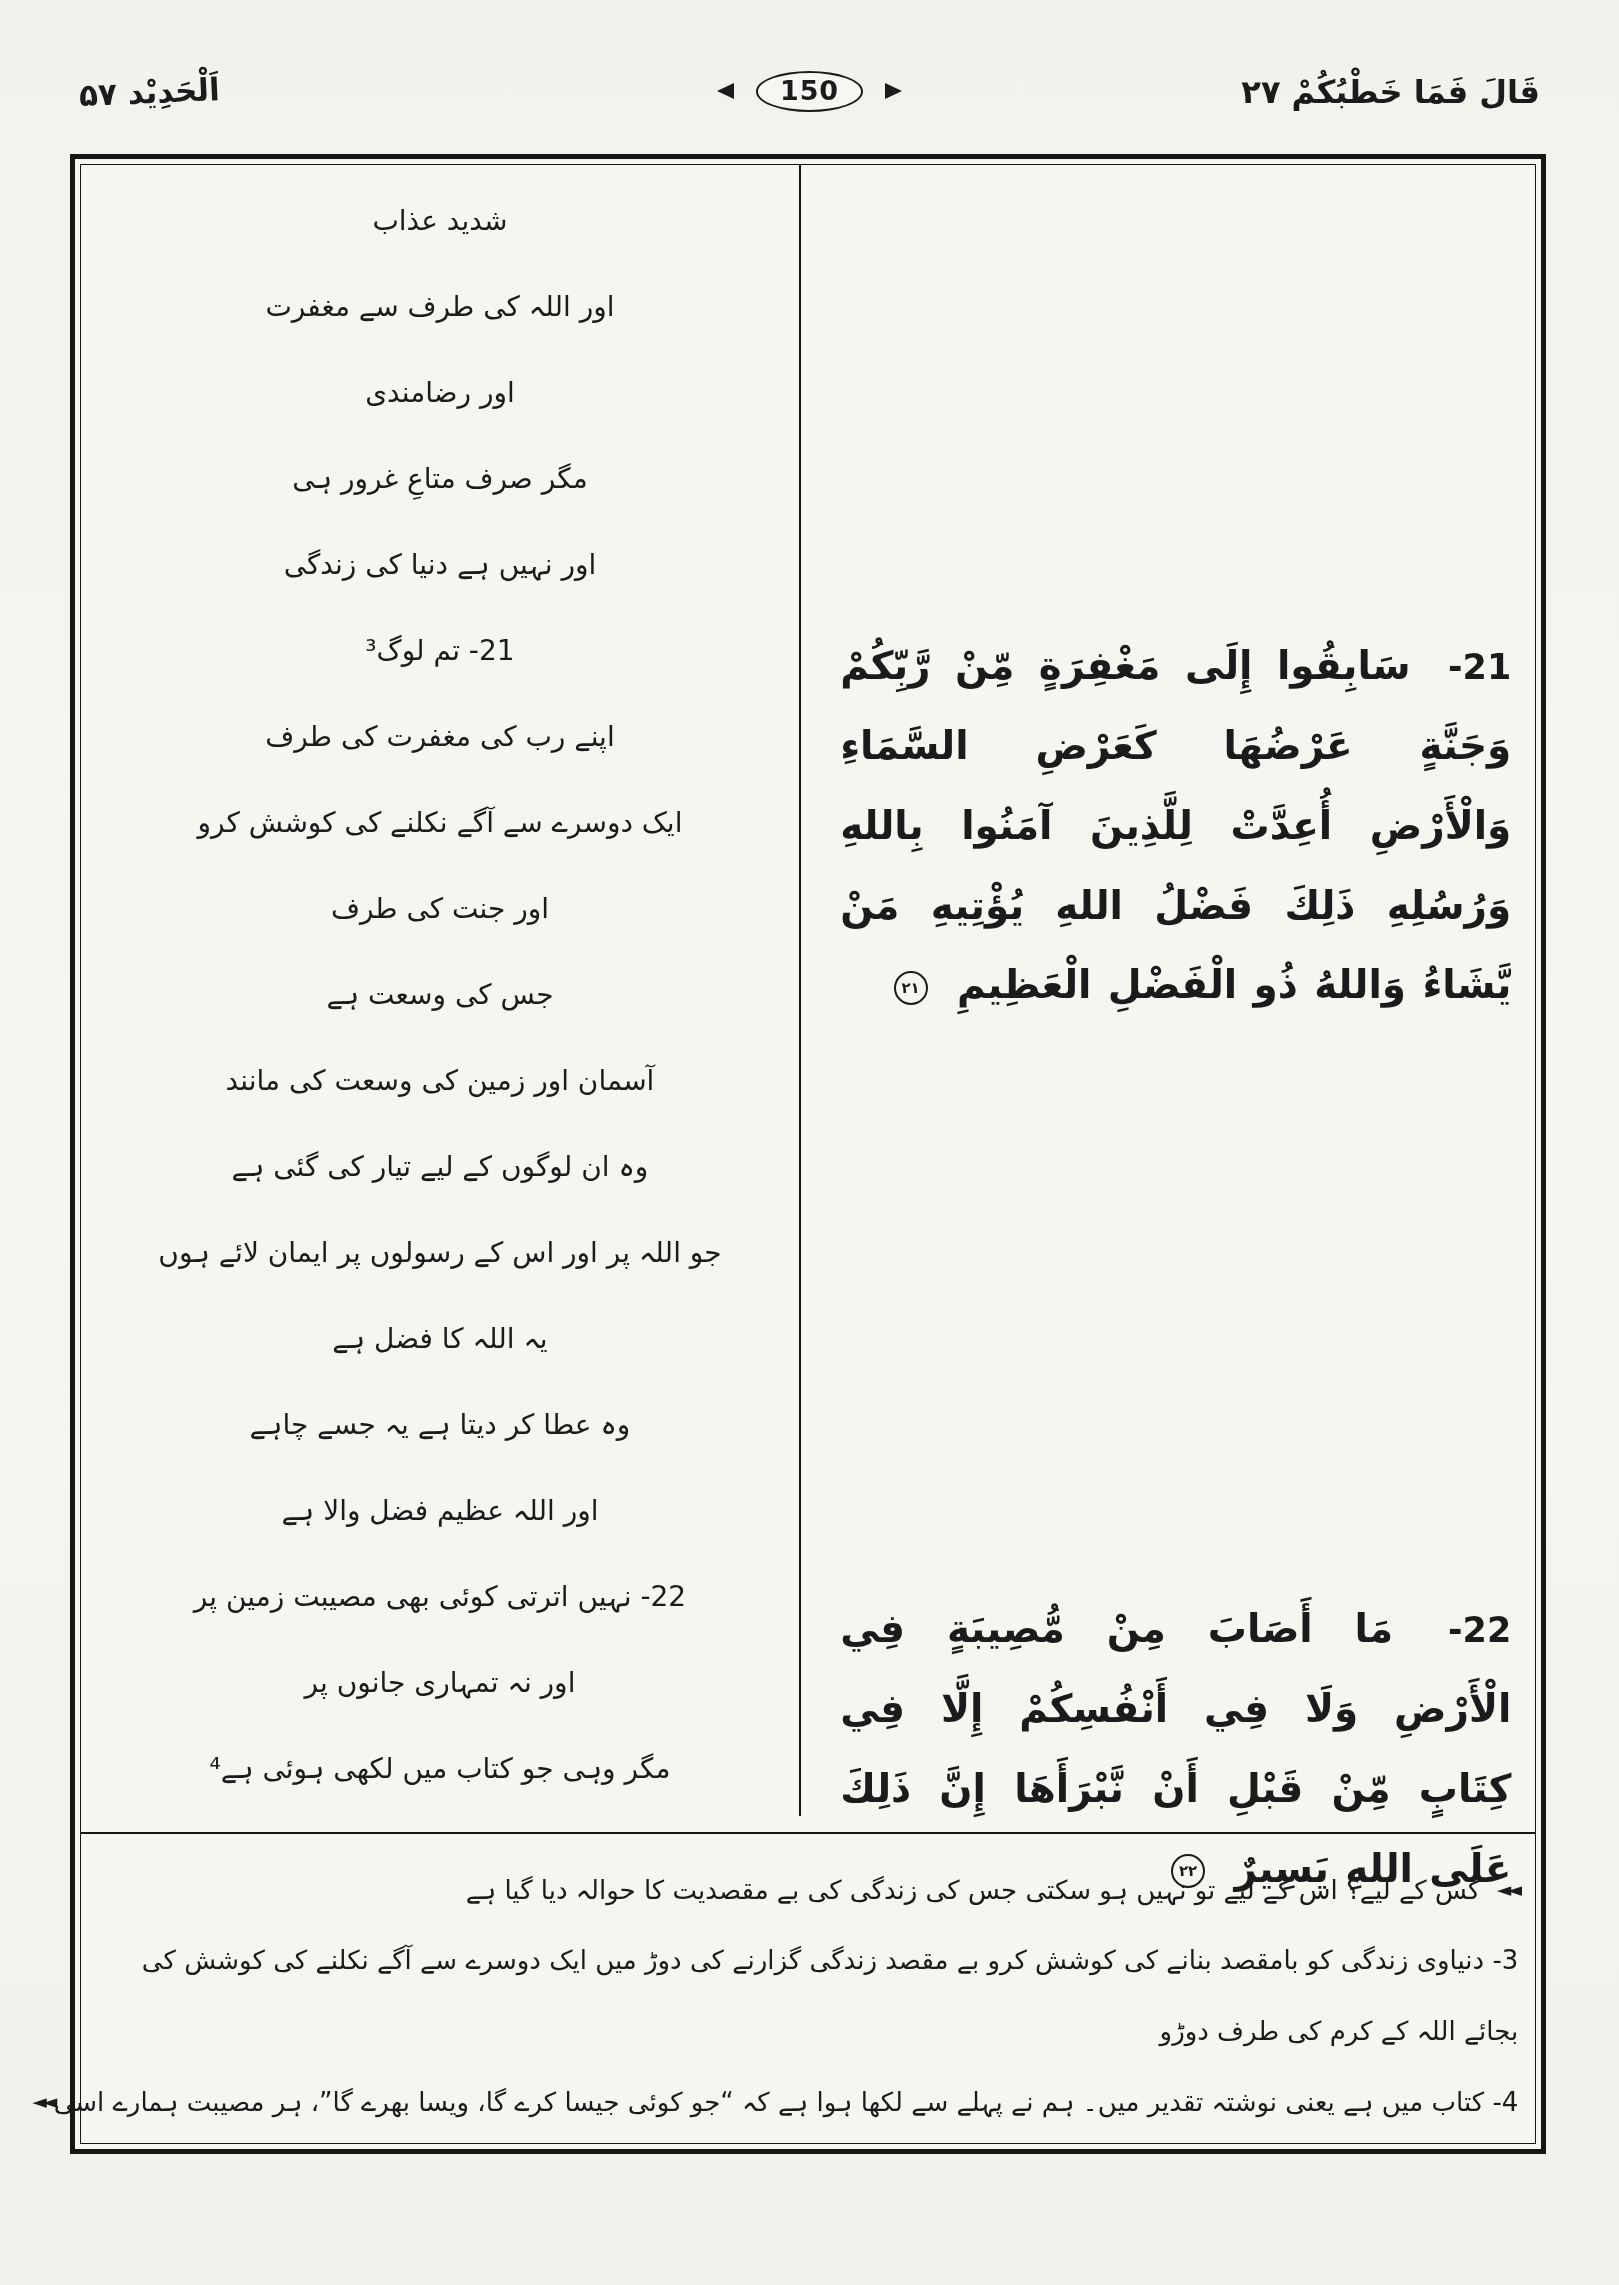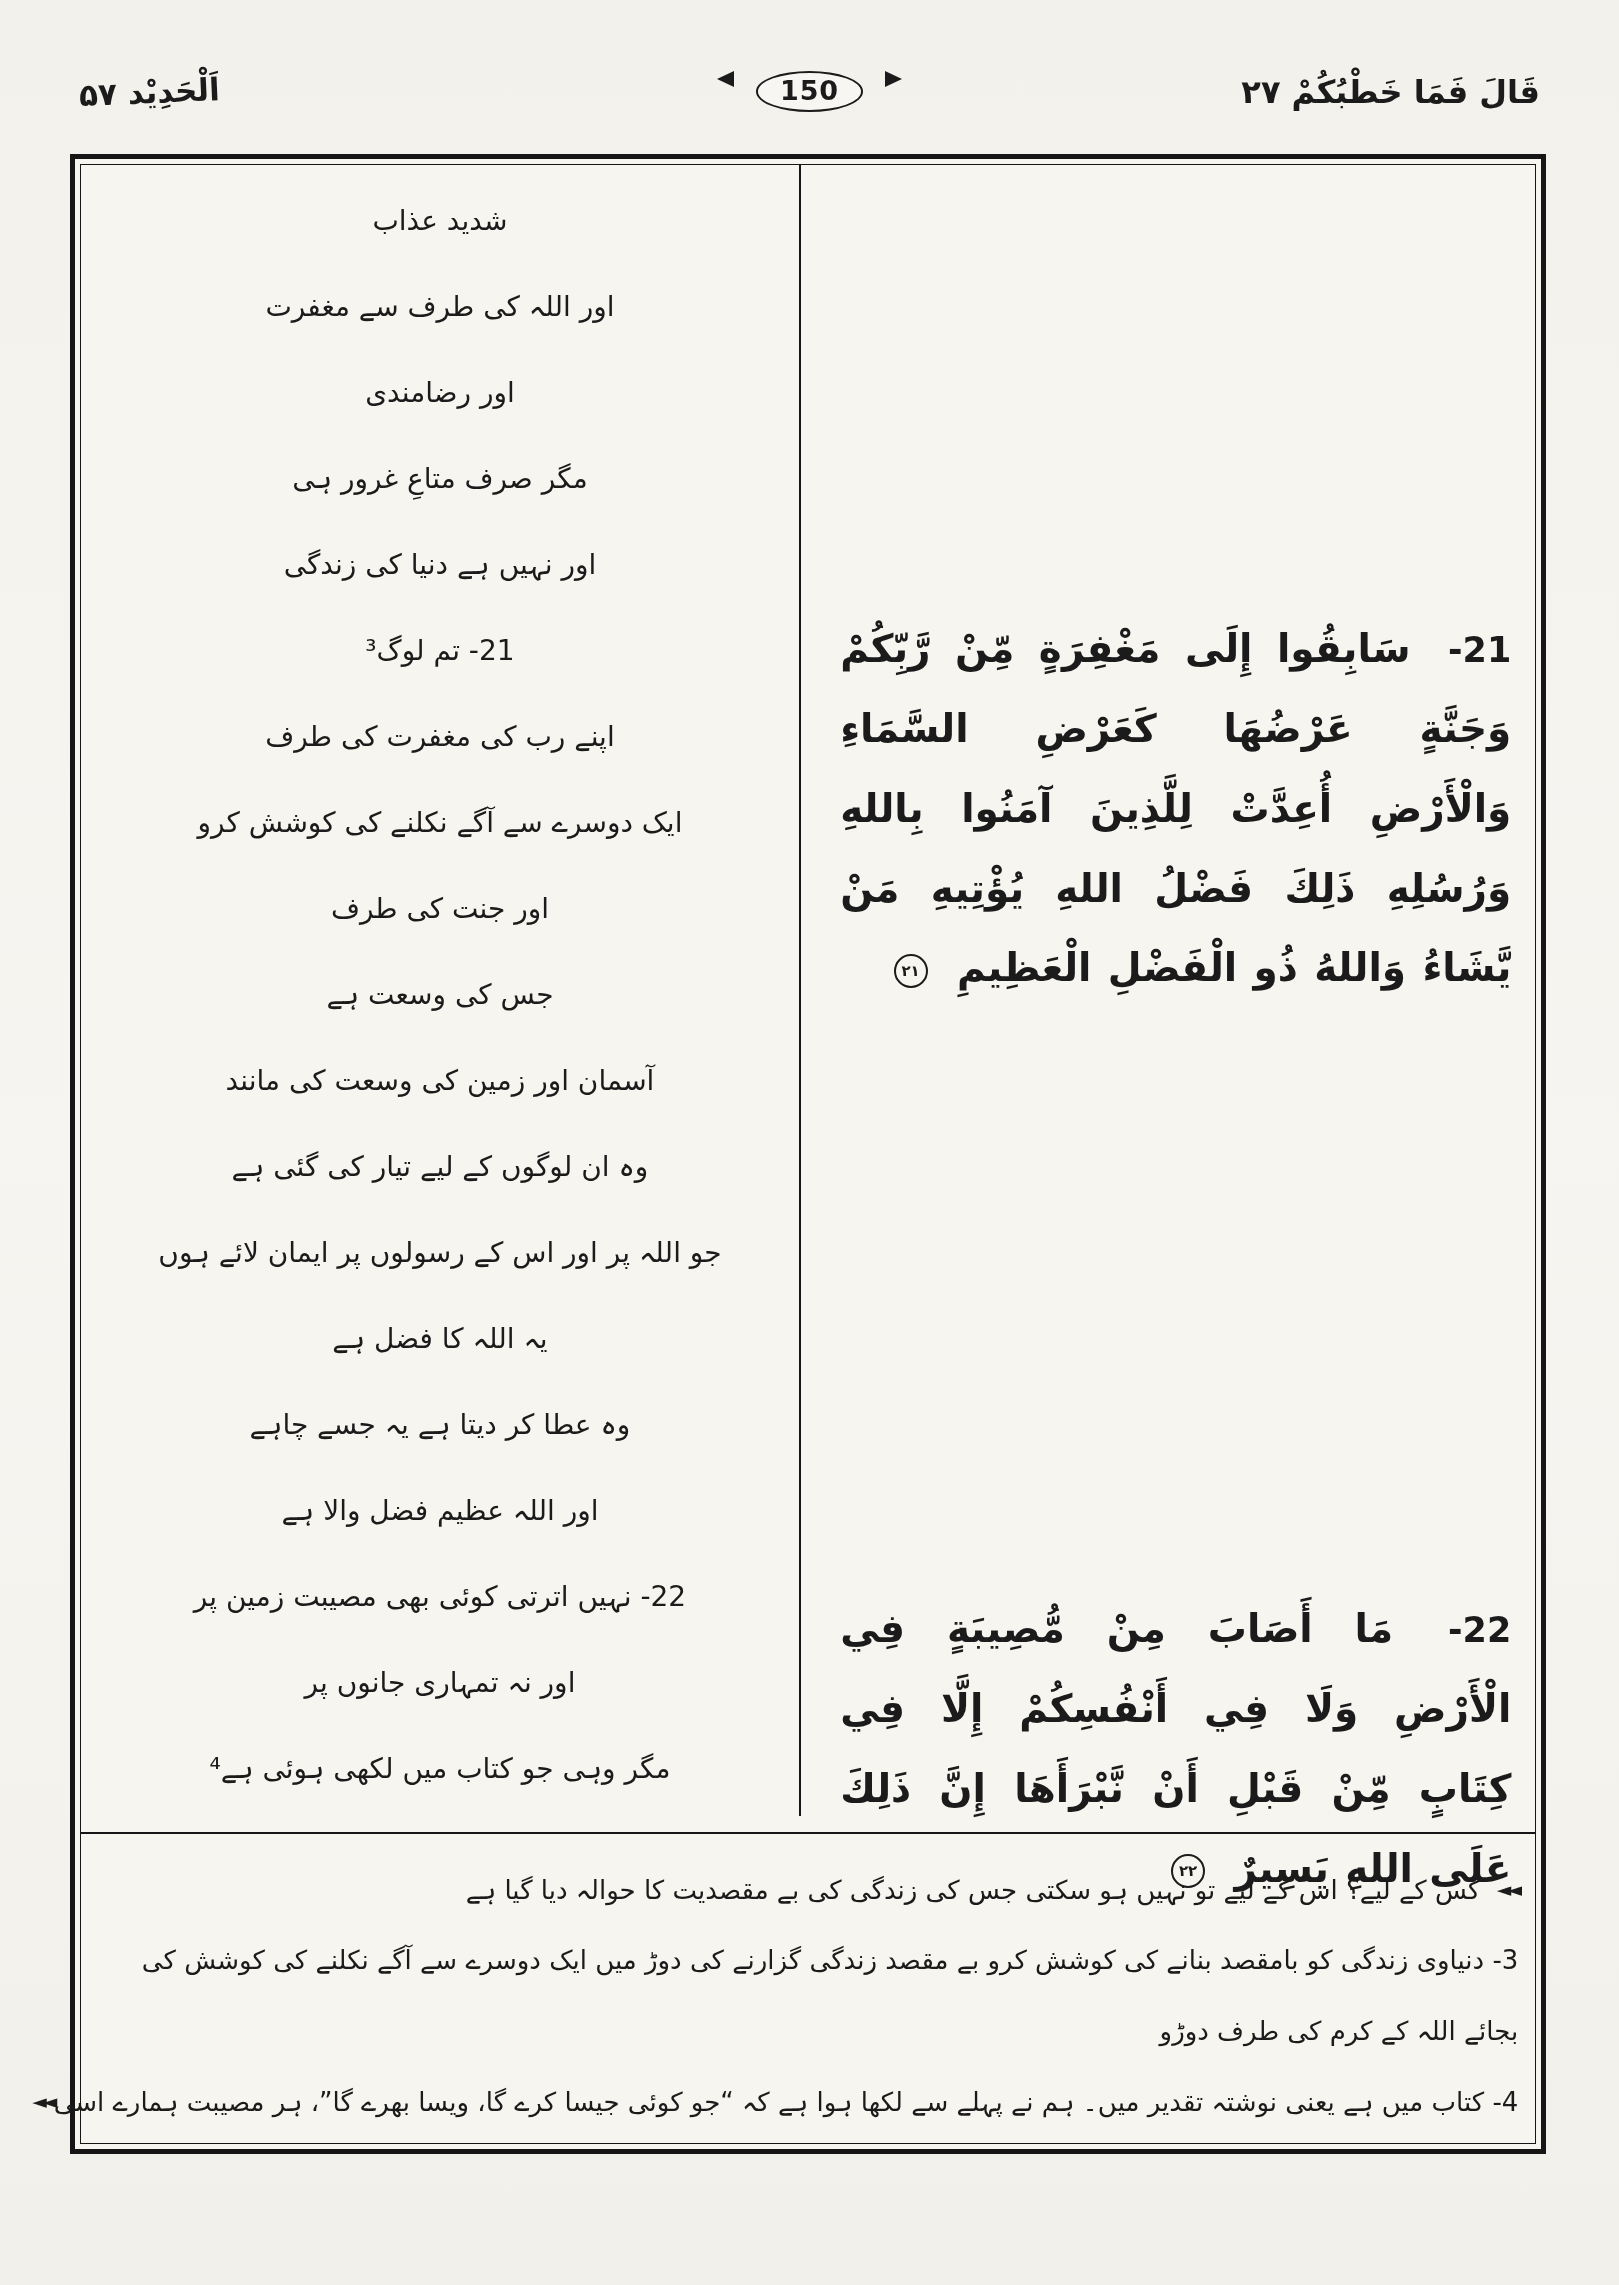--- a/index.html
+++ b/index.html
@@ -37,20 +37,21 @@
   }
   .juz-title {
     justify-self: end;
     font-size: 32px;
     font-weight: bold;
     direction: rtl;
   }
   .cartouche {
     justify-self: center;
     display: flex;
+    align-items: center;
     gap: 22px;
     direction: ltr;
   }
   .wing {
     width: 0; height: 0;
     border-top: 8.4px solid transparent;
     border-bottom: 8.4px solid transparent;
   }
   .wing-left  { border-right: 17px solid #1b1b1b; }
   .wing-right { border-left: 17px solid #1b1b1b; }
@@ -117,21 +118,21 @@
   .verse {
     position: absolute;
     right: 24px;
     left: 39px;
     text-align: justify;
     font-size: 39px;
     font-weight: bold;
     line-height: 2.05;
     word-spacing: 2.8px;
   }
-  .verse-21 { top: 444px; }
+  .verse-21 { top: 461px; }
   .verse-22 { top: 1424px; }
   .verse-prefix {
     margin-left: 13px;
     font-size: 35px;
   }
   .ayah-circle {
     display: inline-flex;
     align-items: center;
     justify-content: center;
     width: 34px;

